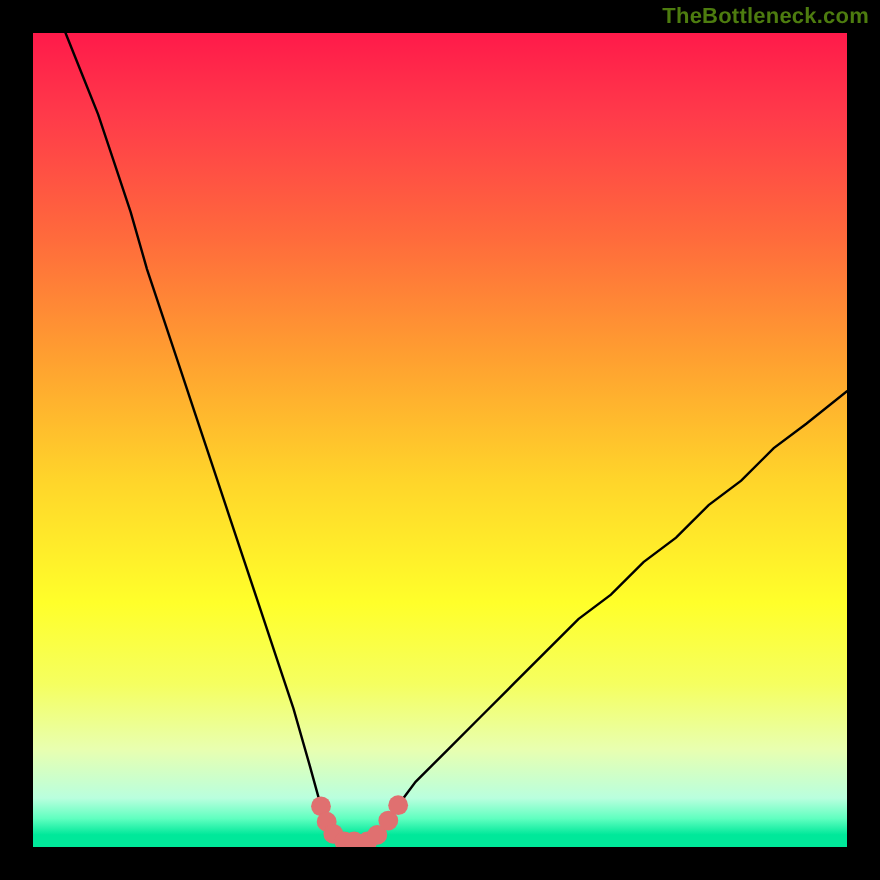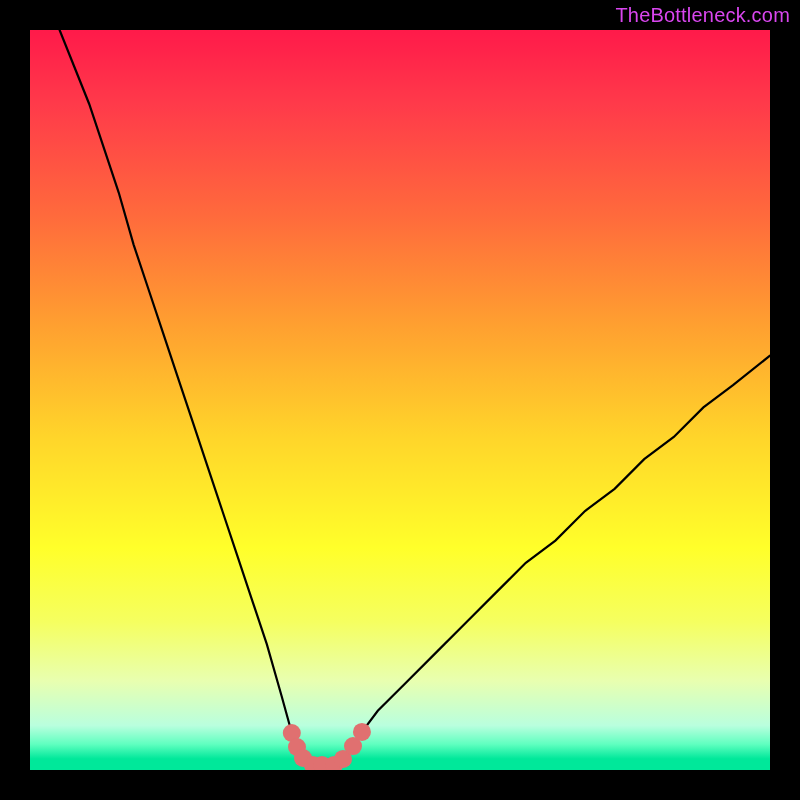--- a/index.html
+++ b/index.html
@@ -22,23 +22,23 @@
     left: 30px;
     top: 30px;
     width: 740px;
     height: 740px;
     overflow: hidden;
   }
   .attribution {
     position: absolute;
     top: 4px;
     right: 10px;
-    color: #d946ef;
+    color: #4d7c0f;
     font-size: 20px;
-    font-weight: 400;
+    font-weight: 700;
     letter-spacing: 0.2px;
   }
   svg { display: block; }
 </style>
 </head>
 <body>
 
 <div class="frame">
 
   <div class="attribution">TheBottleneck.com</div>

